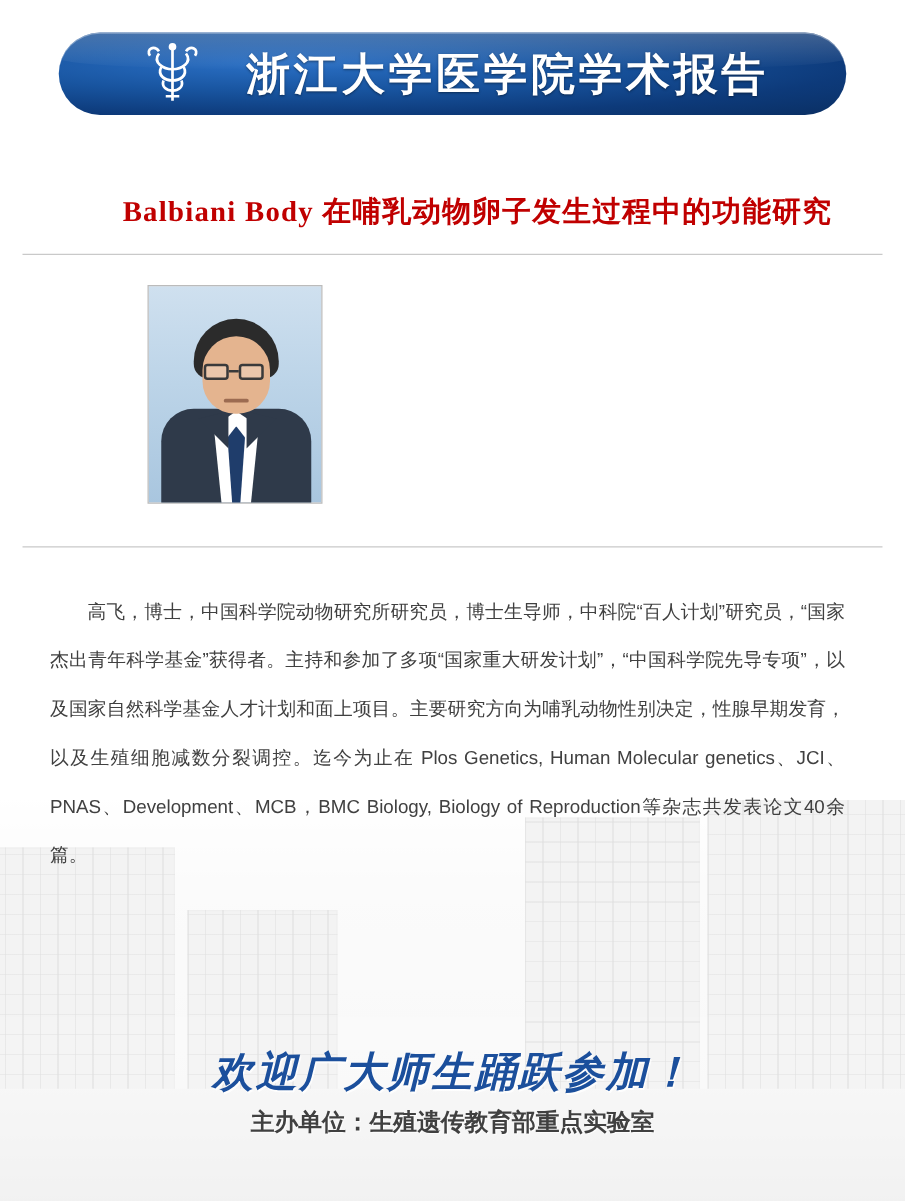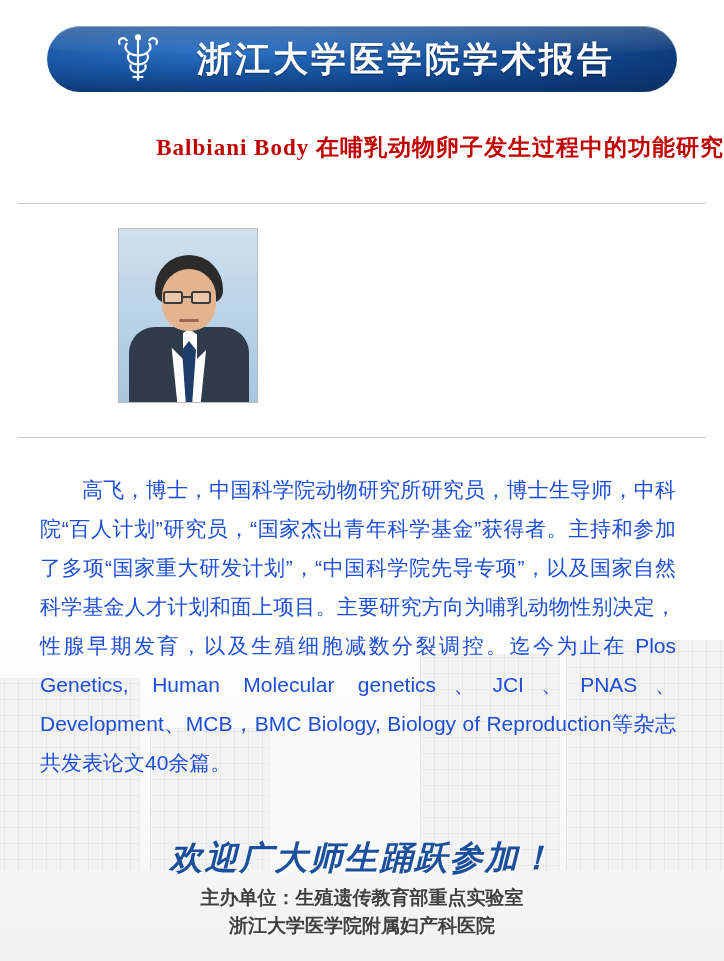--- a/index.html
+++ b/index.html
@@ -73,22 +73,22 @@
   }
   .logo {
     position: absolute; left: 62px; top: 6px;
     width: 58px; height: 54px;
     z-index: 3;
   }
 
   
   .main-title {
     position: absolute;
-    left: 0; right: 0; top: 132px;
-    text-align: right;
+    left: 0; right: 0; top: 154px;
+    text-align: center;
     font-family: "Liberation Serif", serif;
     font-size: 23px;
     font-weight: bold;
     color: #c00000;
     letter-spacing: 1px;
     padding-left: 40px;
   }
 
   .rule {
     position: absolute; left: 18px; right: 18px; height: 1px;
@@ -156,23 +156,23 @@
   }
   .info-row { white-space: pre; }
   .info-row .lbl { font-family: "Liberation Sans", sans-serif; }
   .info-row .val { font-weight: bold; }
   .info-row .val.reg { font-weight: normal; }
 
   
   .bio {
     position: absolute;
     left: 40px; right: 48px; top: 470px;
-    font-size: 21px;
+    font-size: 15px;
     line-height: 39px;
-    color: #1d4ed8;
+    color: #404040;
     text-align: justify;
     text-indent: 2em;
   }
 
   
   .welcome {
     position: absolute;
     left: 0; right: 0; top: 836px;
     text-align: center;
     font-family: "Liberation Serif", serif;
@@ -252,15 +252,14 @@
     <div class="p-mouth"></div>
   </div>
 
 
   <div class="rule r2"></div>
 
   <div class="bio">高飞，博士，中国科学院动物研究所研究员，博士生导师，中科院“百人计划”研究员，“国家杰出青年科学基金”获得者。主持和参加了多项“国家重大研发计划”，“中国科学院先导专项”，以及国家自然科学基金人才计划和面上项目。主要研究方向为哺乳动物性别决定，性腺早期发育，以及生殖细胞减数分裂调控。迄今为止在 Plos Genetics, Human Molecular genetics、JCI、PNAS、Development、MCB，BMC Biology, Biology of Reproduction等杂志共发表论文40余篇。</div>
 
   <div class="welcome">欢迎广大师生踊跃参加！</div>
   <div class="host1">主办单位：生殖遗传教育部重点实验室</div>
-  <div class="host2">浙江大学医学院附属妇产科医院</div>
 
 </div>
 
 </body></html>

